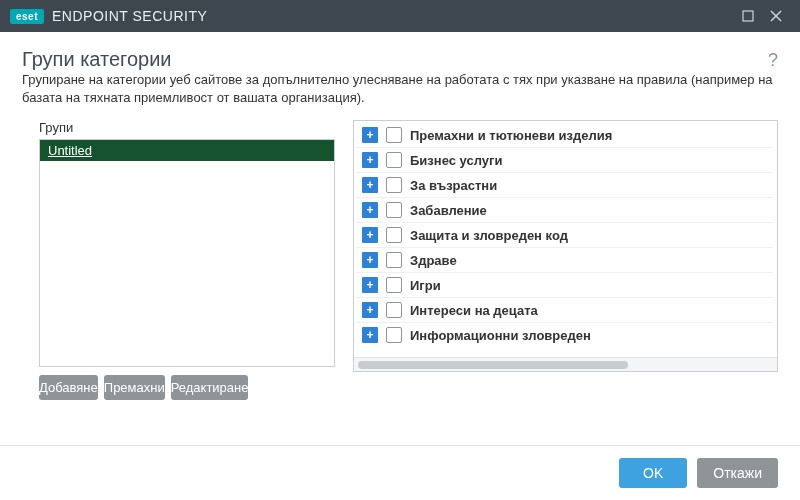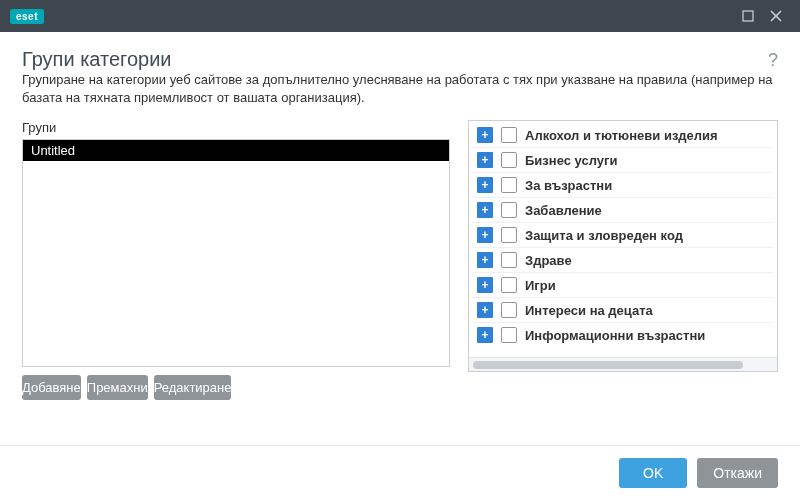--- a/index.html
+++ b/index.html
@@ -64,40 +64,41 @@
 .description {
   font-size: 13px;
   color: #333;
   line-height: 1.35;
 }
 .columns {
   display: flex;
   gap: 18px;
   margin-top: 14px;
 }
-.left-col { width: 428px; }
+.left-col { width: 296px; margin-left: 17px; }
 .right-col { flex: 1; }
 .section-label {
   font-size: 13px;
   color: #333;
   margin-bottom: 4px;
 }
 .groups-list {
   border: 1px solid #c9cfd5;
   height: 228px;
   background: #fff;
   overflow: auto;
 }
 .groups-list .item {
   padding: 3px 8px;
   font-size: 13px;
 }
 .groups-list .item.selected {
-  background: #000000;
-  color: #fff;
+  background: #14532d;
+  color: #fff;
+  text-decoration: underline;
 }
 .btn-row { margin-top: 8px; display: flex; gap: 6px; }
 .btn-gray {
   background: #8f9499;
   color: #fff;
   border: none;
   border-radius: 3px;
   padding: 5px 0;
   font-size: 13px;
   cursor: pointer;
@@ -191,20 +192,23 @@
 
 .categories-scroll::-webkit-scrollbar { width: 12px; }
 .categories-scroll::-webkit-scrollbar-track { background: #f3f5f7; }
 .categories-scroll::-webkit-scrollbar-thumb { background: #c7ccd1; border-radius: 6px; }
 </style>
 </head>
 <body>
 
 <div class="titlebar">
   <span class="brand-badge">eset</span>
+  <span class="product">
+    <span>ENDPOINT </span><b>SECURITY</b>
+  </span>
   <span class="spacer"></span>
   <span class="winbtn">
     <svg width="12" height="12" viewBox="0 0 12 12">
         <rect x="1" y="1" width="10" height="10" fill="none" stroke="#cfd6dc" stroke-width="1.2"></rect>
       </svg>
   </span>
   <span class="winbtn">
     <svg width="12" height="12" viewBox="0 0 12 12">
         <line x1="1" y1="1" x2="11" y2="11" stroke="#cfd6dc" stroke-width="1.4"></line>
         <line x1="11" y1="1" x2="1" y2="11" stroke="#cfd6dc" stroke-width="1.4"></line>
@@ -231,21 +235,21 @@
         <button class="btn-gray">Редактиране</button>
       </div>
     </div>
 
     <div class="right-col">
       <div class="categories-panel">
         <div class="categories-scroll" id="cat-scroll">
             <div class="cat-row">
               <div class="expand-btn">+</div>
               <div class="chk"></div>
-              <div class="cat-label">Алкохол и тютюневи изделия</div>
+              <div class="cat-label">Премахни и тютюневи изделия</div>
             </div>
             <div class="cat-row">
               <div class="expand-btn">+</div>
               <div class="chk"></div>
               <div class="cat-label">Бизнес услуги</div>
             </div>
             <div class="cat-row">
               <div class="expand-btn">+</div>
               <div class="chk"></div>
               <div class="cat-label">За възрастни</div>
@@ -271,21 +275,21 @@
               <div class="cat-label">Игри</div>
             </div>
             <div class="cat-row">
               <div class="expand-btn">+</div>
               <div class="chk"></div>
               <div class="cat-label">Интереси на децата</div>
             </div>
             <div class="cat-row">
               <div class="expand-btn">+</div>
               <div class="chk"></div>
-              <div class="cat-label">Информационни възрастни</div>
+              <div class="cat-label">Информационни зловреден</div>
             </div>
           </div>
         <div class="hscroll-fake"></div>
       </div>
     </div>
   </div>
 </div>
 
 <div class="footer">
   <button class="btn-primary">OK</button>

